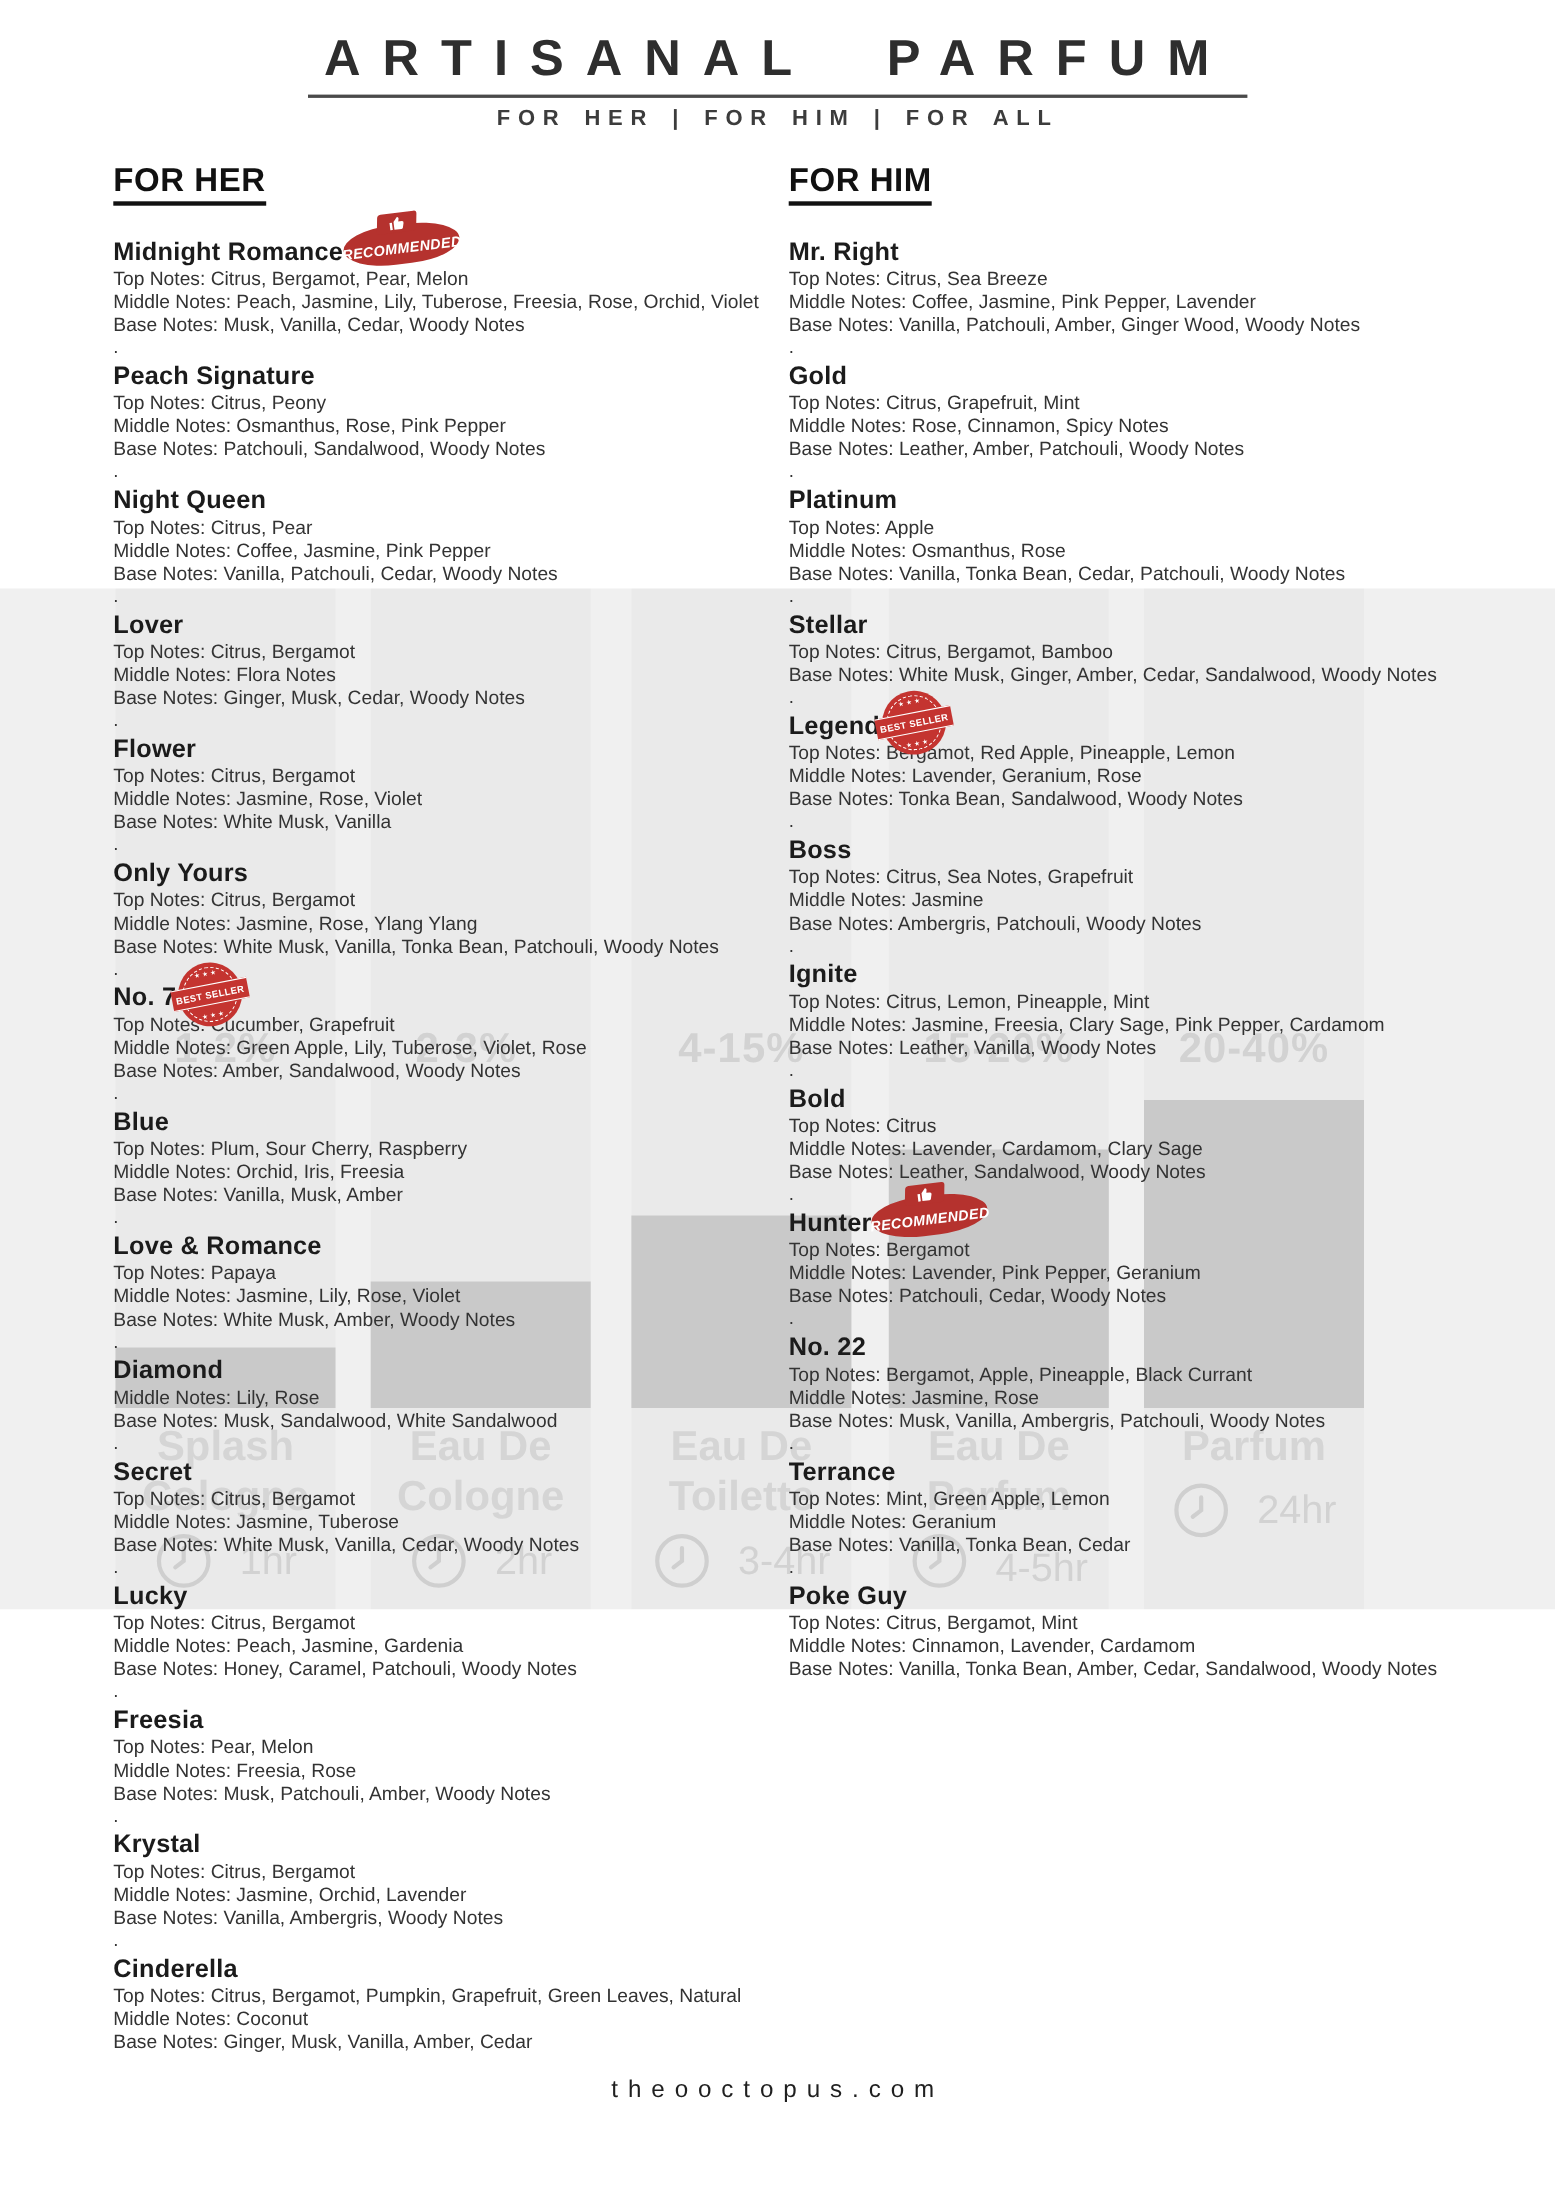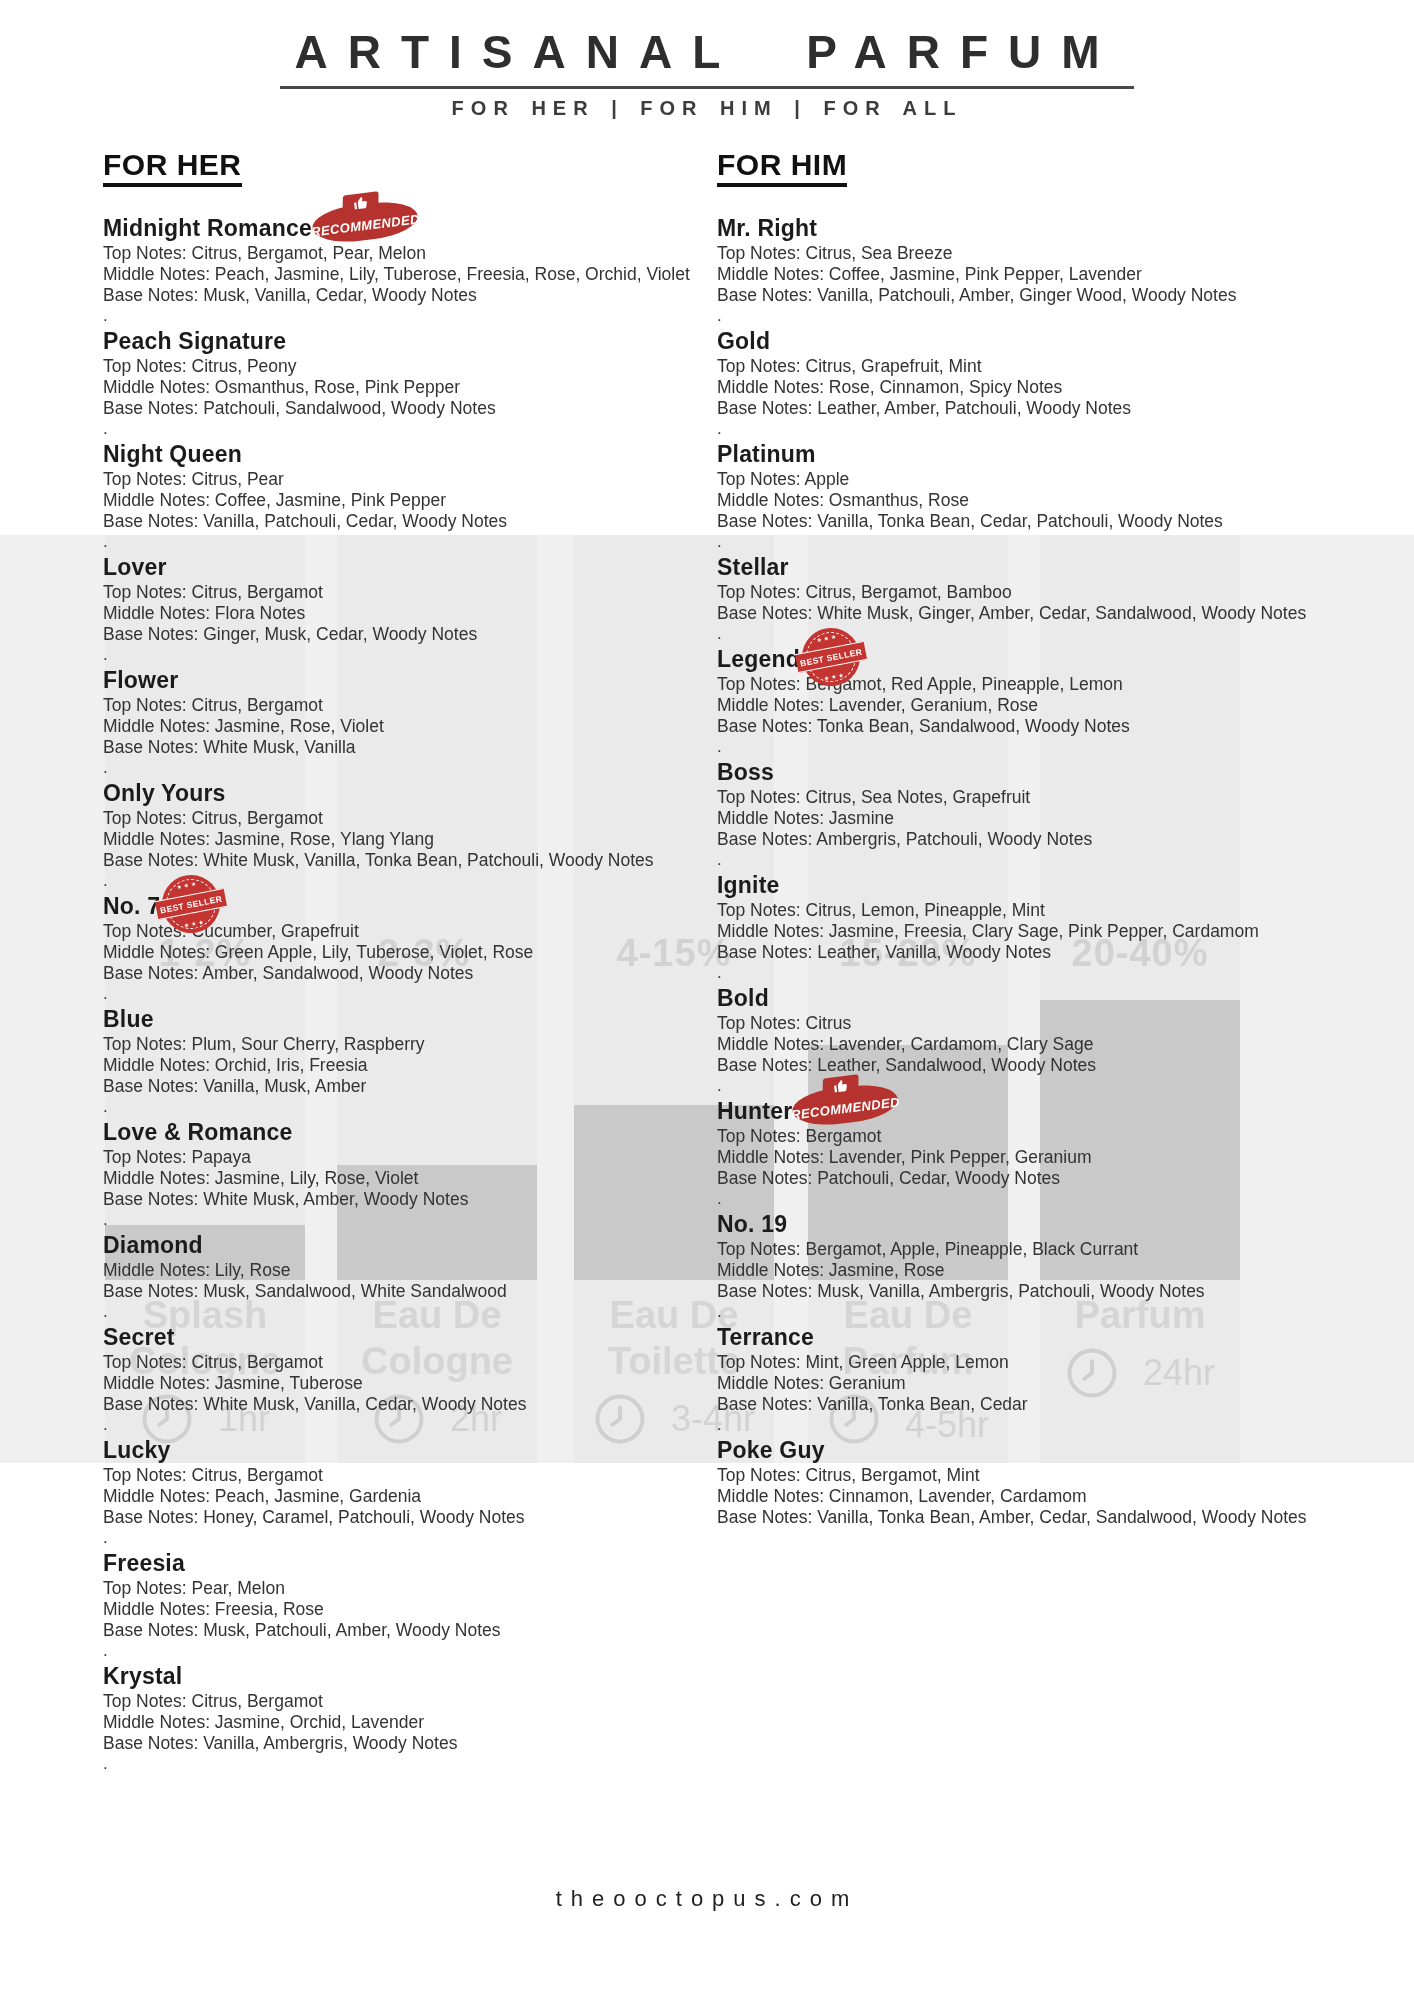--- a/index.html
+++ b/index.html
@@ -326,20 +326,30 @@
     <div class="item-head">
       <span class="item-name">Krystal</span>
     </div>
     <div class="notes">
             <div class="note-line">Top Notes: Citrus, Bergamot</div>
             <div class="note-line">Middle Notes: Jasmine, Orchid, Lavender</div>
             <div class="note-line">Base Notes: Vanilla, Ambergris, Woody Notes</div>
           </div>
   </div>
 <div class="sep">.</div>
+  <div class="item">
+    <div class="item-head">
+      <span class="item-name">Cinderella</span>
+    </div>
+    <div class="notes">
+            <div class="note-line">Top Notes: Citrus, Bergamot, Pumpkin, Grapefruit, Green Leaves, Natural</div>
+            <div class="note-line">Middle Notes: Coconut</div>
+            <div class="note-line">Base Notes: Ginger, Musk, Vanilla, Amber, Cedar</div>
+          </div>
+  </div>
 </div>
   </section>
 
   <section class="col col-him">
     <h2 class="sec-title">FOR HIM</h2>
     <div class="items">
   <div class="item">
     <div class="item-head">
       <span class="item-name">Mr. Right</span>
     </div>
@@ -444,21 +454,21 @@
 </div>
     <div class="notes">
             <div class="note-line">Top Notes: Bergamot</div>
             <div class="note-line">Middle Notes: Lavender, Pink Pepper, Geranium</div>
             <div class="note-line">Base Notes: Patchouli, Cedar, Woody Notes</div>
           </div>
   </div>
 <div class="sep">.</div>
   <div class="item">
     <div class="item-head">
-      <span class="item-name">No. 19</span>
+      <span class="item-name">No. 22</span>
     </div>
     <div class="notes">
             <div class="note-line">Top Notes: Bergamot, Apple, Pineapple, Black Currant</div>
             <div class="note-line">Middle Notes: Jasmine, Rose</div>
             <div class="note-line">Base Notes: Musk, Vanilla, Ambergris, Patchouli, Woody Notes</div>
           </div>
   </div>
 <div class="sep">.</div>
   <div class="item">
     <div class="item-head">

